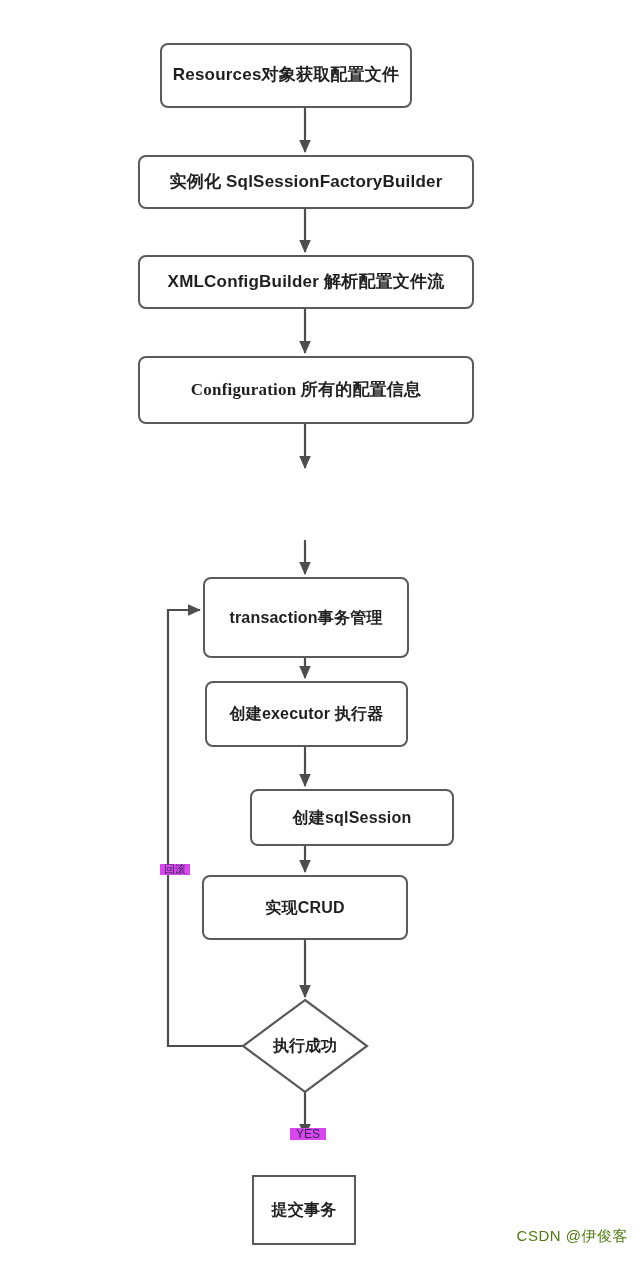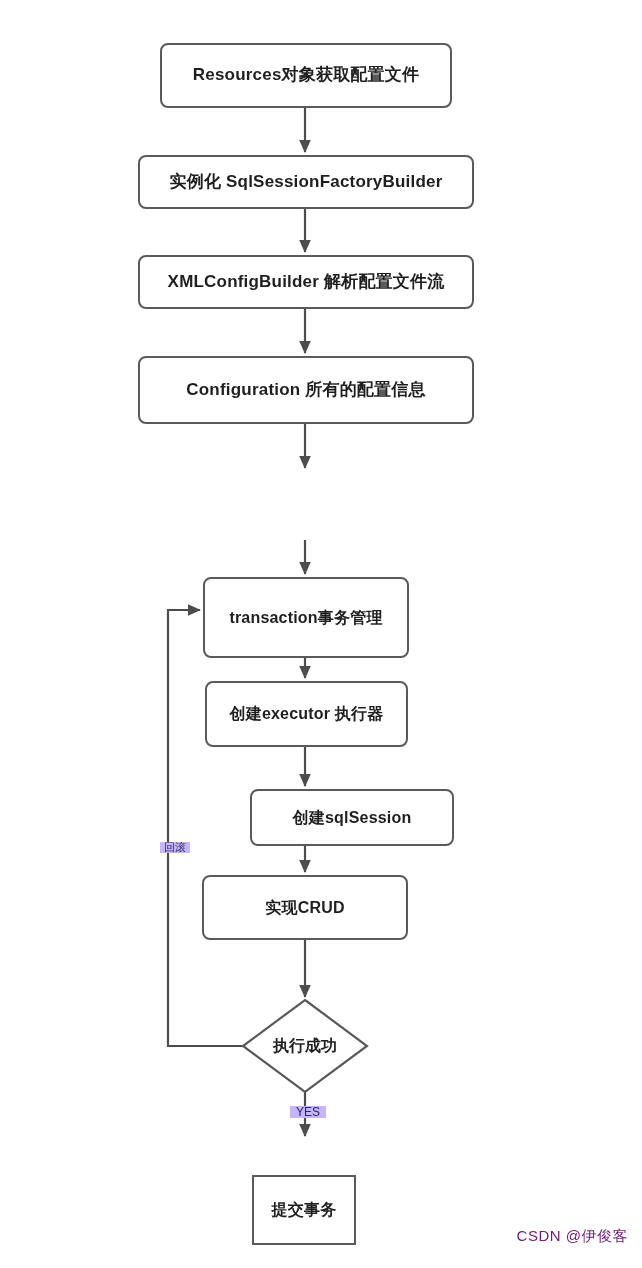--- a/index.html
+++ b/index.html
@@ -47,31 +47,32 @@
     color: #1f1f1f;
     font-weight: bold;
     white-space: nowrap;
     pointer-events: none;
     text-align: center;
   }
 
   .edge-label {
     position: absolute;
     color: #2b2b4a;
-    background: #c4b5fd;
+    background: #d946ef;
     white-space: nowrap;
     text-align: center;
     line-height: 1;
+    margin-top: 22px;
   }
 
   .watermark {
     position: absolute;
     right: 14px;
     bottom: 22px;
-    color: #701a75;
+    color: #4d7c0f;
     font-size: 15px;
     white-space: nowrap;
     letter-spacing: 0.5px;
   }
 </style>
 </head>
 <body>
 
 <div id="canvas">
 
@@ -90,27 +91,27 @@
       <line x1="305" y1="644" x2="305" y2="678" marker-end="url(#arrowhead)"></line>
       <line x1="305" y1="747" x2="305" y2="786" marker-end="url(#arrowhead)"></line>
       <line x1="305" y1="846" x2="305" y2="872" marker-end="url(#arrowhead)"></line>
       <line x1="305" y1="940" x2="305" y2="997" marker-end="url(#arrowhead)"></line>
       <line x1="305" y1="1092" x2="305" y2="1136" marker-end="url(#arrowhead)"></line>
       <path d="M243,1046 L168,1046 L168,610 L200,610" marker-end="url(#arrowhead)"></path>
     </g>
     <polygon points="305,1000 367,1046 305,1092 243,1046" fill="#ffffff" stroke="#5a5a5a" stroke-width="2.2"></polygon>
   </svg>
 
-  <div class="node rounded" style="left:160px;top:43px;width:292px;height:65px;font-size:17px;">Resources对象获取配置文件</div>
+  <div class="node rounded" style="left:160px;top:43px;width:252px;height:65px;font-size:17px;">Resources对象获取配置文件</div>
 
   <div class="node rounded" style="left:138px;top:155px;width:336px;height:54px;font-size:17px;">实例化 SqlSessionFactoryBuilder</div>
 
   <div class="node rounded" style="left:138px;top:255px;width:336px;height:54px;font-size:17px;">XMLConfigBuilder 解析配置文件流</div>
 
-  <div class="node rounded" style="left:138px;top:356px;width:336px;height:68px;font-size:17px;">Configuration 所有的配置信息</div>
+  <div class="node rounded" style="left:138px;top:356px;width:336px;height:68px;font-size:17px;font-family:Liberation Serif, serif;">Configuration 所有的配置信息</div>
 
 
   <div class="node rounded" style="left:203px;top:577px;width:206px;height:81px;font-size:16px;">transaction事务管理</div>
 
   <div class="node rounded" style="left:205px;top:681px;width:203px;height:66px;font-size:16px;">创建executor 执行器</div>
 
   <div class="node rounded" style="left:202px;top:789px;width:204px;height:57px;font-size:16px;margin-left:48px;">创建sqlSession</div>
 
   <div class="node rounded" style="left:202px;top:875px;width:206px;height:65px;font-size:16px;">实现CRUD</div>
 

